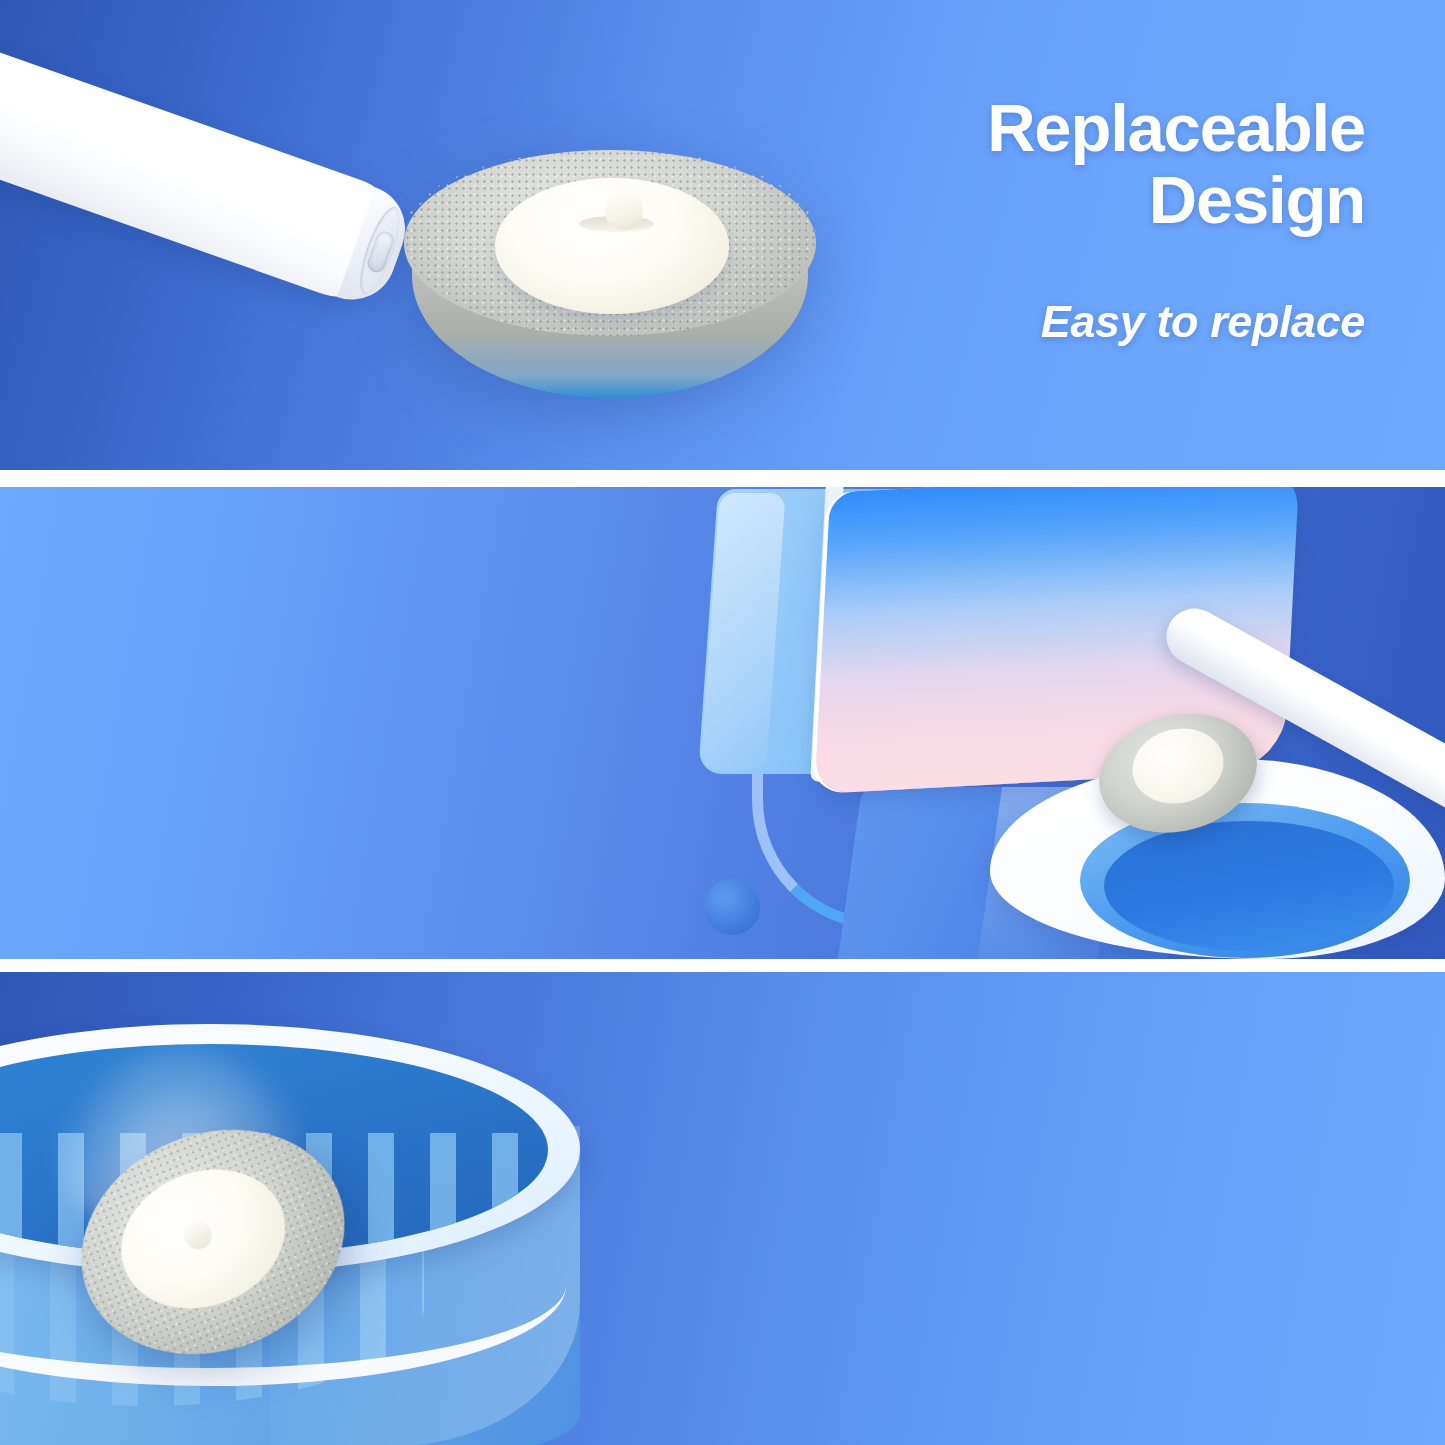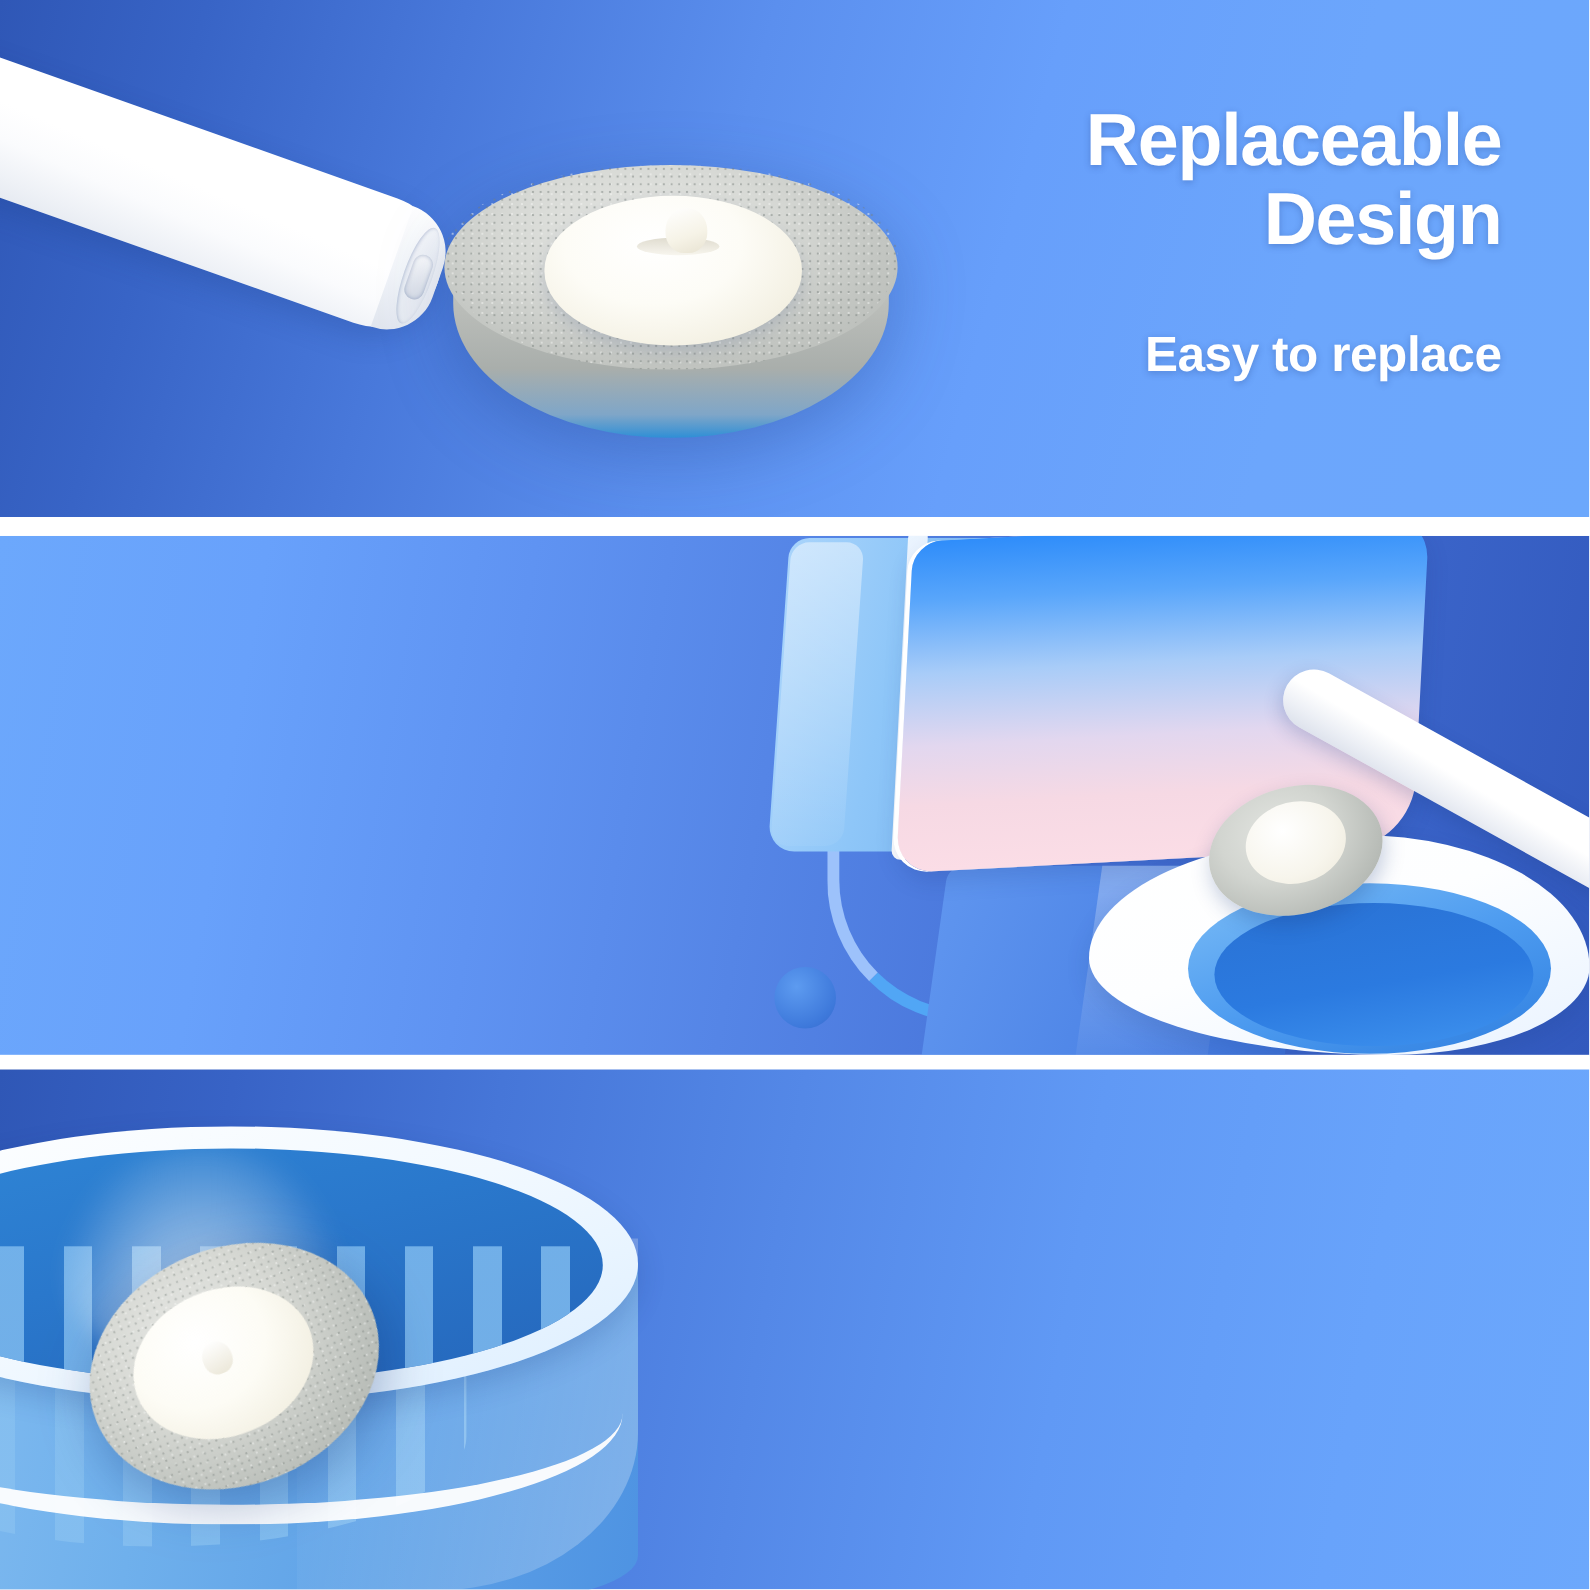--- a/index.html
+++ b/index.html
@@ -58,20 +58,21 @@
   }
   .headline {
     font-weight: bold;
     font-size: 67px;
     line-height: 1.08;
     letter-spacing: -1.2px;
     margin: 0;
     white-space: pre-line;
   }
   .subline {
+    font-style: italic;
     font-weight: bold;
     font-size: 45px;
     line-height: 1.18;
     letter-spacing: -0.4px;
     margin: 0;
     white-space: pre-line;
   }
 
   #text-1 { top: 92px;  right: 80px; text-align: right; }
   #text-1 .subline { margin-top: 58px; }

